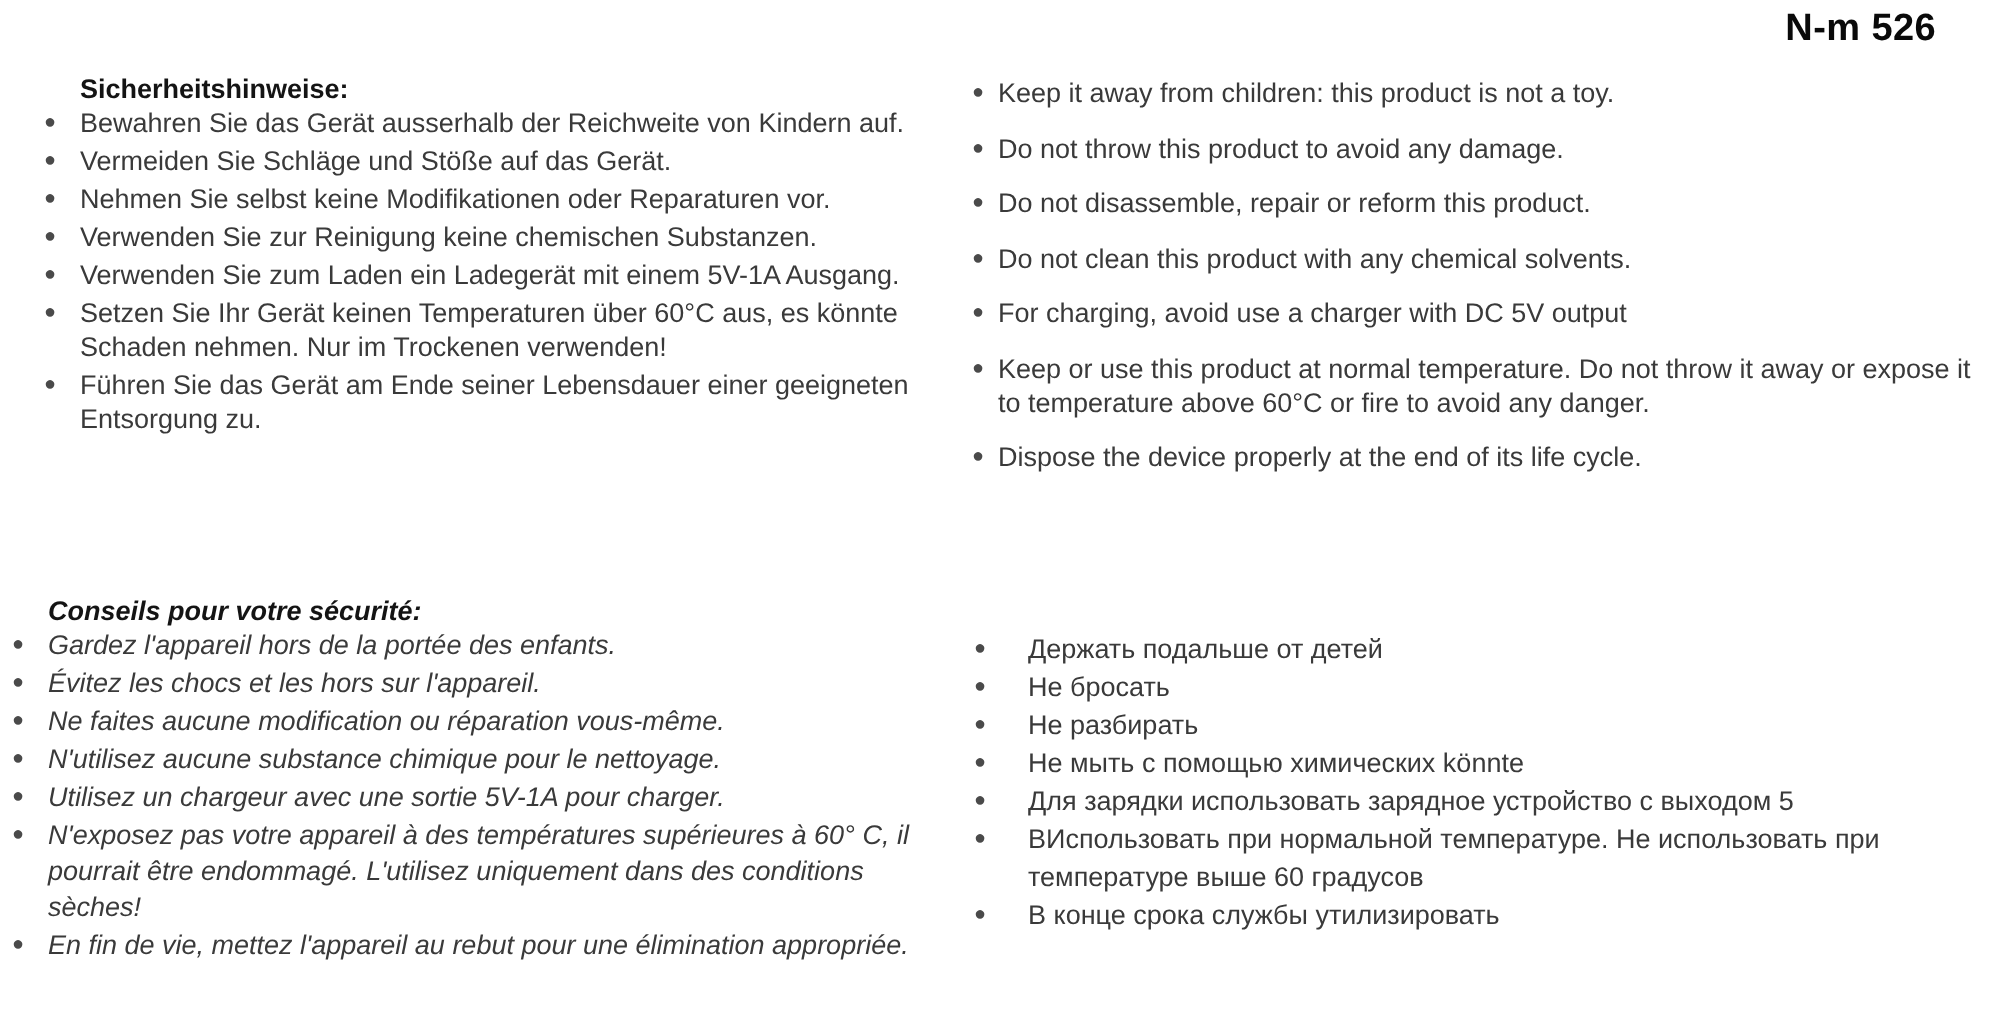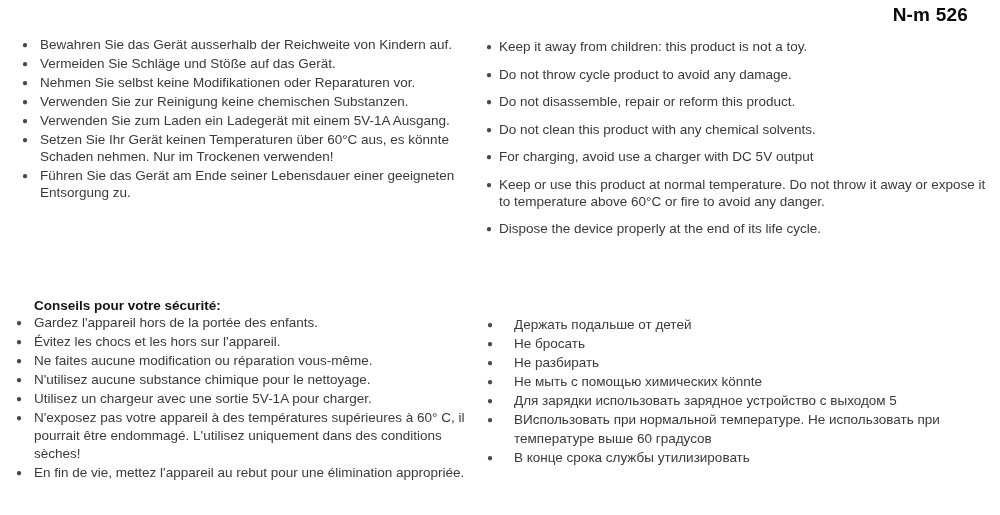--- a/index.html
+++ b/index.html
@@ -14,21 +14,21 @@
     margin:0 auto;
   }
   .doc-code {
     position:absolute; top:4px; right:32px;
     font-size:19px; font-weight:bold; color:#0a0a0a;
     letter-spacing:0.2px;
   }
   .block { position:absolute; }
   #block-de { left:22px;  top:36px;  width:458px; }
   #block-en { left:486px; top:38px;  width:508px; }
-  #block-fr { left:16px;  top:297px; width:466px; }
+  #block-fr { left:6px;  top:297px; width:466px;font-style:italic; }
   #block-ru { left:487px; top:315px; width:508px; }
 
   h2 {
     font-size:13.5px; font-weight:bold; color:var(--heading,#141414);
     padding-left:18px; line-height:17px;
   }
   ul { list-style:none; }
   .li { display:flex; align-items:flex-start; }
   .b  { flex:0 0 18px; font-size:10px; line-height:inherit; color:#4a4a4a; }
   .t  { flex:1 1 auto; }
@@ -42,20 +42,21 @@
   .list.ru .b  { flex-basis:27px; }
 </style>
 </head>
 <body>
 
 <div class="page" style="--bg: #ffffff; --text: #3a3a3a; --heading: #141414;">
 
   <div class="doc-code">N-m 526</div>
 
   <section class="block" id="block-de">
+    <h2>Sicherheitshinweise:</h2>
     <ul class="list de">
 
         <li class="li">
           <span class="b">●</span>
           <span class="t">Bewahren Sie das Gerät ausserhalb der Reichweite von Kindern auf.</span>
         </li>
 
         <li class="li">
           <span class="b">●</span>
           <span class="t">Vermeiden Sie Schläge und Stöße auf das Gerät.</span>
@@ -91,21 +92,21 @@
   <section class="block" id="block-en">
     <ul class="list en">
 
         <li class="li">
           <span class="b">●</span>
           <span class="t">Keep it away from children: this product is not a toy.</span>
         </li>
 
         <li class="li">
           <span class="b">●</span>
-          <span class="t">Do not throw cycle product to avoid any damage.</span>
+          <span class="t">Do not throw this product to avoid any damage.</span>
         </li>
 
         <li class="li">
           <span class="b">●</span>
           <span class="t">Do not disassemble, repair or reform this product.</span>
         </li>
 
         <li class="li">
           <span class="b">●</span>
           <span class="t">Do not clean this product with any chemical solvents.</span>

